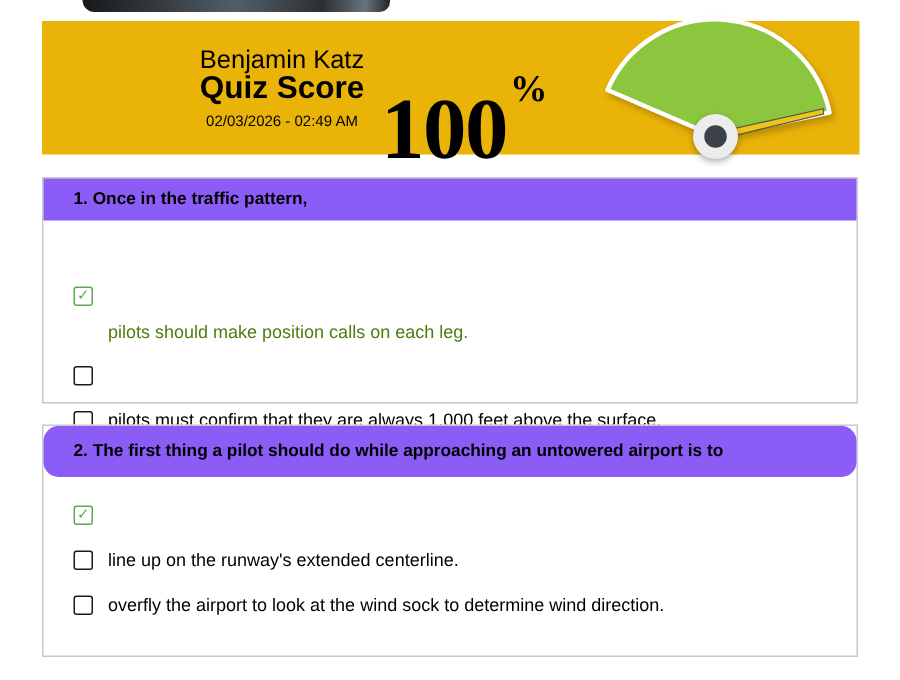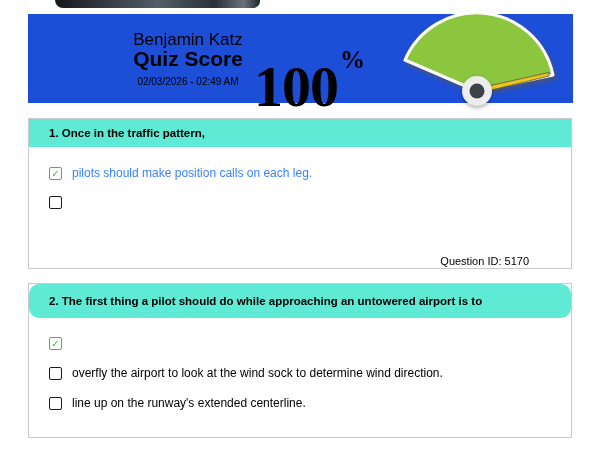--- a/index.html
+++ b/index.html
@@ -5,48 +5,48 @@
   html,body{margin:0;padding:0;background:#fff;}
   body{width:600px;height:453px;font-family:"Liberation Sans","DejaVu Sans",sans-serif;}
   .page{position:relative;width:600px;height:453px;background:#fff;overflow:hidden;}
 
   
   .photo-edge{position:absolute;left:55px;top:0;width:205px;height:8px;
     background:linear-gradient(90deg,#15191c,#545e66 50%,#2a3136 78%,#6a737b 92%,#20262a);
     border-radius:0 0 12px 14px;}
 
   
-  .header{position:absolute;left:28px;top:14px;width:545px;height:89px;background:#1d4ed8;}
+  .header{position:absolute;left:28px;top:14px;width:545px;height:89px;background:#eab308;}
   .student-block{position:absolute;left:45px;top:16px;width:230px;text-align:center;color:#000;}
   .student-name{font-size:17px;line-height:20px;}
   .quiz-title{font-size:21px;font-weight:bold;line-height:18px;}
   .datetime{font-size:10px;line-height:17px;margin-top:5px;}
   .score{position:absolute;left:226px;top:16px;width:170px;text-align:left;color:#000;
     font-weight:bold;font-size:58px;line-height:60px;letter-spacing:-1px;font-family:Liberation Serif, serif;}
   .score .pct{font-size:25px;vertical-align:38px;letter-spacing:0;margin-left:2px;}
   .gauge{position:absolute;right:5px;top:-2px;width:180px;height:115px;overflow:visible;}
   .gauge-fan{filter:drop-shadow(2px 3px 2px rgba(125,92,0,0.45));}
   .gauge-hub{filter:drop-shadow(0 2px 2px rgba(0,0,0,0.3));}
 
   
   .card{position:absolute;left:28px;width:542px;background:#fff;border:1px solid #c9c9c9;}
   .card-1{top:118px;height:149px;}
   .card-2{top:283px;height:153px;}
-  .q-header{background:#5eead4;font-size:11.5px;font-weight:bold;color:#000;
+  .q-header{background:#8b5cf6;font-size:11.5px;font-weight:bold;color:#000;
     padding:0 20px;display:flex;align-items:center;}
   .card-1 .q-header{height:28px;}
   .card-2 .q-header{height:34px;border-radius:10px;}
   .q-body{position:relative;padding:19px 20px 0 20px;}
   .option{display:flex;align-items:center;gap:10px;margin-bottom:16px;font-size:12px;color:#000;}
   .checkbox{flex:0 0 auto;width:11px;height:11px;border:1.5px solid #1a1a1a;border-radius:2px;
     background:#fff;display:flex;align-items:center;justify-content:center;}
   .checkmark{display:none;color:#5BAB4D;font-size:10px;font-weight:bold;line-height:11px;}
   .option.checked .checkbox{border-color:#5BAB4D;}
   .option.checked .checkmark{display:block;}
-  .option.checked .option-text{color:#3b82f6;}
+  .option.checked .option-text{color:#4d7c0f;margin-top:48px;}
   .qid{position:absolute;right:22px;font-size:11px;color:#000;}
   .card-1 .qid{bottom:-42px;}
   .qid-wrap{position:relative;}
 </style>
 </head>
 <body>
 
 <div class="page">
 
   <div class="photo-edge"></div>
@@ -73,39 +73,43 @@
     <div class="q-body">
       <div class="option checked">
         <span class="checkbox">
             <span class="checkmark">✓</span>
           </span>
         <span class="option-text">pilots should make position calls on each leg.</span>
       </div>
       <div class="option">
         <span class="checkbox"></span>
       </div>
+      <div class="option">
+        <span class="checkbox"></span>
+        <span class="option-text">pilots must confirm that they are always 1,000 feet above the surface.</span>
+      </div>
       <div class="qid-wrap">
           <div class="qid">Question ID: 5170</div>
         </div>
     </div>
   </section>
 
   <section class="card card-2">
     <div class="q-header">2. The first thing a pilot should do while approaching an untowered airport is to</div>
     <div class="q-body">
       <div class="option checked">
         <span class="checkbox">
             <span class="checkmark">✓</span>
           </span>
       </div>
       <div class="option">
         <span class="checkbox"></span>
-        <span class="option-text">overfly the airport to look at the wind sock to determine wind direction.</span>
+        <span class="option-text">line up on the runway's extended centerline.</span>
       </div>
       <div class="option">
         <span class="checkbox"></span>
-        <span class="option-text">line up on the runway's extended centerline.</span>
+        <span class="option-text">overfly the airport to look at the wind sock to determine wind direction.</span>
       </div>
       <div class="qid-wrap"></div>
     </div>
   </section>
 
 </div>
 
 </body></html>

